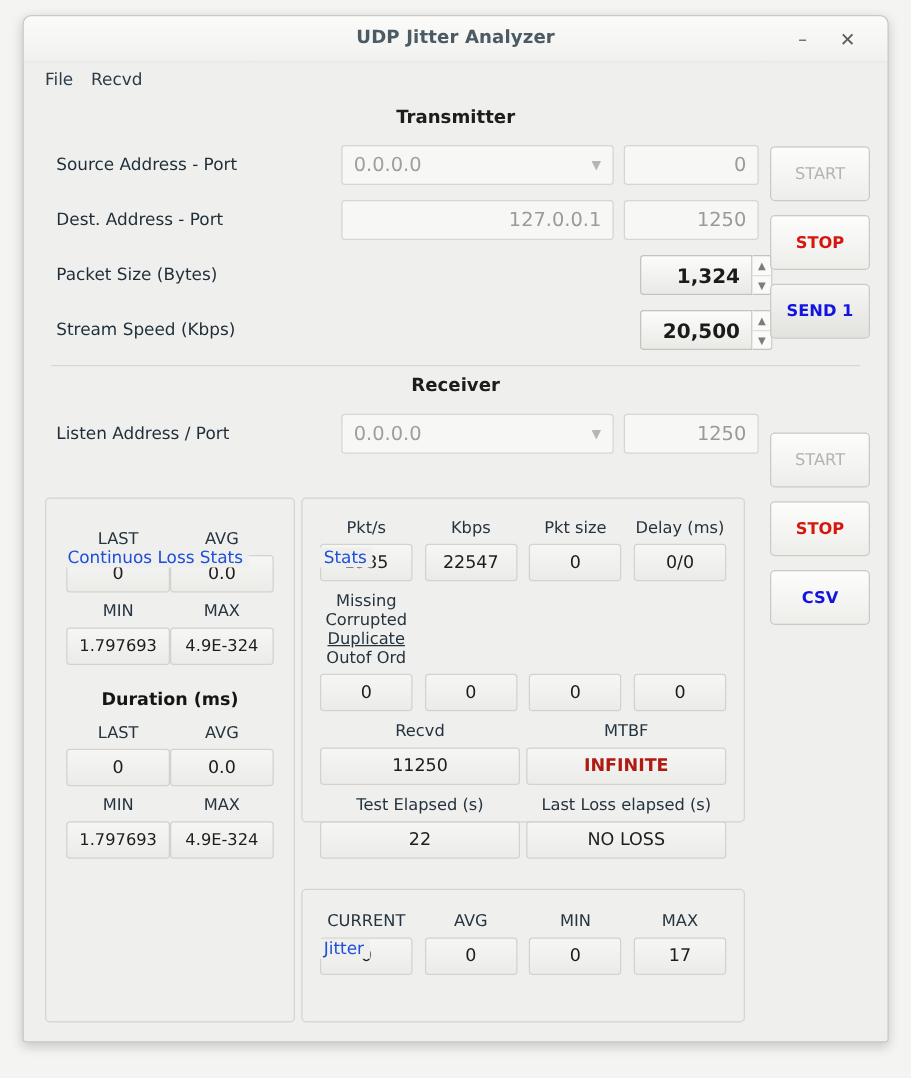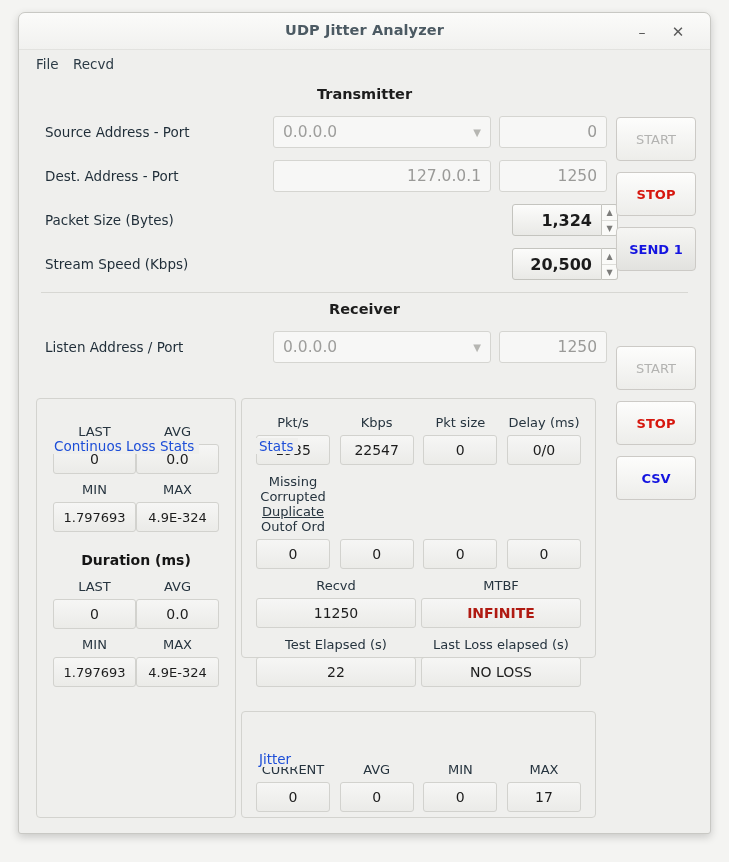--- a/index.html
+++ b/index.html
@@ -388,21 +388,21 @@
         <div class="cell-box" style="width:160px;">22</div>
         <div class="cell-box" style="width:160px;">NO LOSS</div>
       </div>
     </div>
   </div>
 
   <div class="group" style="left:222px; top:698px; width:355px; height:107px;">
     <div class="group-title">Jitter</div>
 
     <div style="padding:18px 14px 0 14px;">
-      <div class="quad" style="align-items:flex-start;margin-top:32px;">
+      <div class="quad" style="align-items:flex-start;">
         <div class="cell-label" style="width:74px;font-size:13px;">CURRENT</div>
         <div class="cell-label" style="width:74px;font-size:13px;">AVG</div>
         <div class="cell-label" style="width:74px;font-size:13px;">MIN</div>
         <div class="cell-label" style="width:74px;font-size:13px;">MAX</div>
       </div>
       <div class="quad" style="margin-top:5px;">
         <div class="cell-box" style="width:74px;">0</div>
         <div class="cell-box" style="width:74px;">0</div>
         <div class="cell-box" style="width:74px;">0</div>
         <div class="cell-box" style="width:74px;">17</div>

